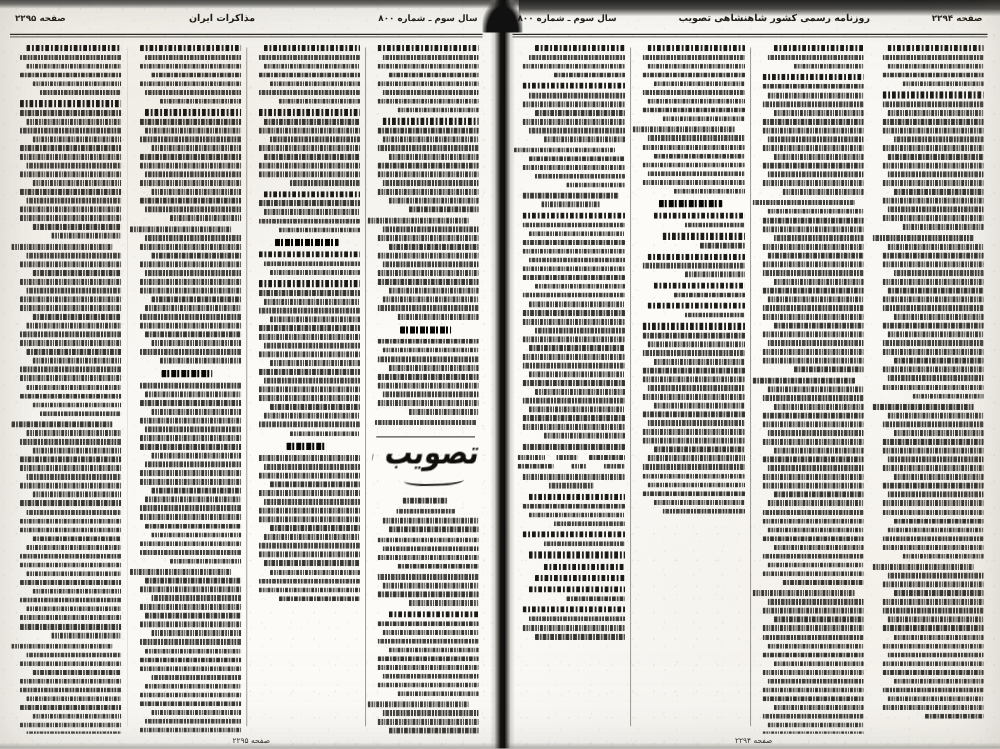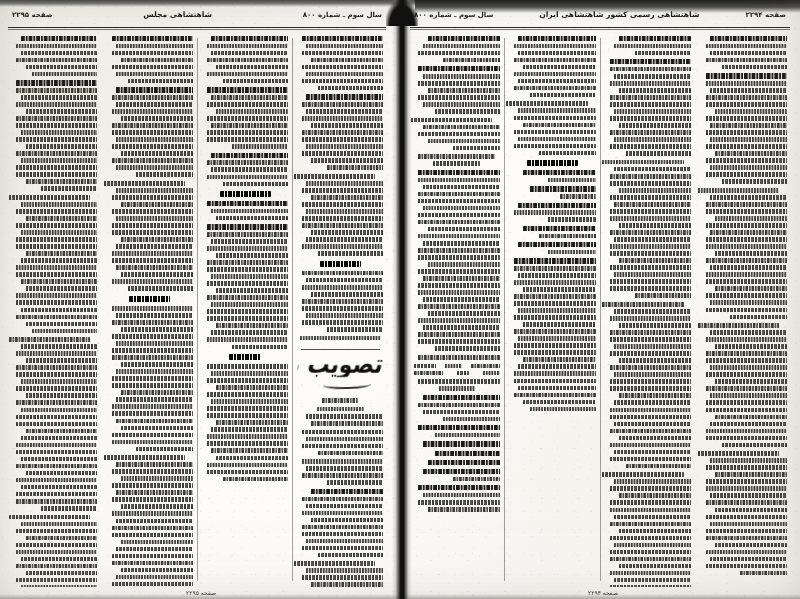--- a/index.html
+++ b/index.html
@@ -370,21 +370,21 @@
 <div id="scan">
 
   <div class="paper"></div>
   <div class="paper-tone"></div>
 
   <div class="page page-right">
 
     <div class="masthead">
       <div class="mast-row">
         <span class="mast-cell mast-side">صفحه ۲۲۹۴</span>
-        <span class="mast-cell mast-title">شاهنشاهی رسمی کشور شاهنشاهی ایران</span>
+        <span class="mast-cell mast-title">روزنامه رسمی کشور شاهنشاهی تصویب</span>
         <span class="mast-cell mast-side">سال سوم ـ شماره ۸۰۰</span>
       </div>
       <div class="mast-rule"></div>
       <div class="mast-rule thin"></div>
     </div>
 
     <div class="cols">
 
       <div class="col">
         <div class="tblock">
@@ -744,21 +744,21 @@
     </div>
 
     <span class="folio folio-right">صفحه ۲۲۹۴</span>
   </div>
 
   <div class="page page-left">
 
     <div class="masthead">
       <div class="mast-row">
         <span class="mast-cell mast-side">سال سوم ـ شماره ۸۰۰</span>
-        <span class="mast-cell mast-title">شاهنشاهی مجلس</span>
+        <span class="mast-cell mast-title">مذاکرات ایران</span>
         <span class="mast-cell mast-side">صفحه ۲۲۹۵</span>
       </div>
       <div class="mast-rule"></div>
       <div class="mast-rule thin"></div>
     </div>
 
     <div class="cols">
 
       <div class="col">
         <div class="tblock">

